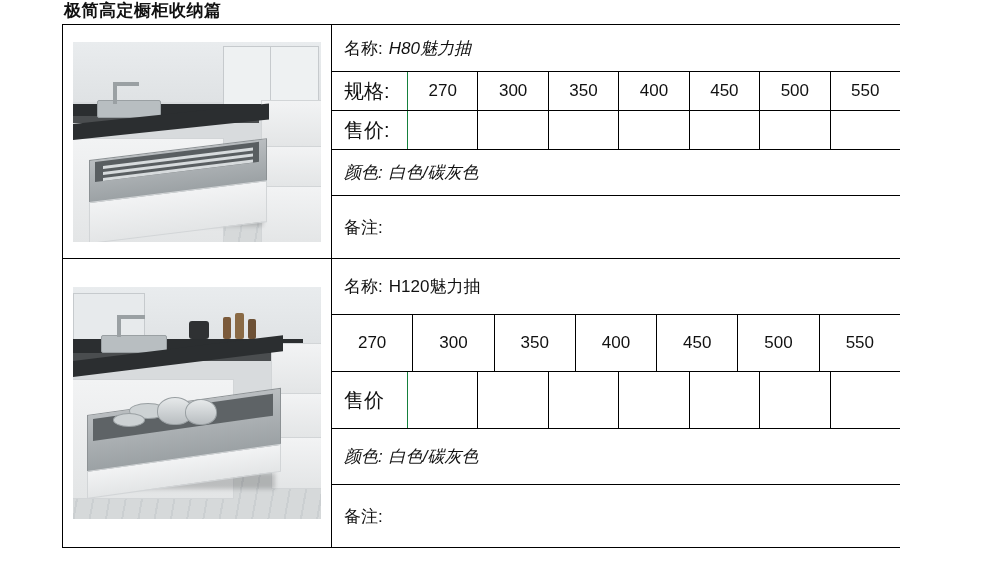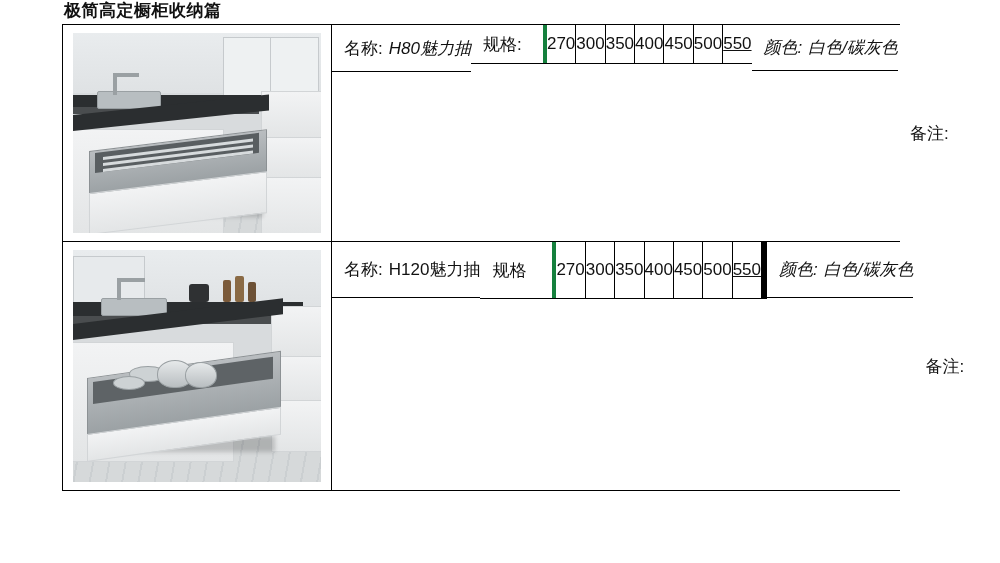--- a/index.html
+++ b/index.html
@@ -59,21 +59,21 @@
     width: 248px;
     height: 200px;
     position: relative;
     overflow: hidden;
     background: #cfd2d4;
   }
   .spec-cell {
     flex: 1 1 auto;
     box-sizing: border-box;
     display: flex;
-    flex-direction: row;
+    flex-direction: column;
   }
   .srow {
     border-bottom: 1px solid #000;
     box-sizing: border-box;
     display: flex;
     align-items: center;
   }
   .srow:last-child { border-bottom: none; }
   .srow .label {
     padding-left: 12px;
@@ -86,40 +86,40 @@
 
   .grid-row {
     display: flex;
     box-sizing: border-box;
     border-bottom: 1px solid #000;
   }
   .grid-row:last-of-type { }
   .grid-label {
     flex: 0 0 76px;
     box-sizing: border-box;
-    border-right: 4px solid #15803d;
+    border-right: 1px solid #15803d;
     display: flex;
     align-items: center;
     padding-left: 12px;
-    font-size: 17px;
+    font-size: 20px;
   }
   .grid-cells {
     flex: 1 1 auto;
     display: flex;
   }
   .gcell {
     flex: 1 1 0;
     box-sizing: border-box;
     border-right: 1px solid #000;
     display: flex;
     align-items: center;
     justify-content: center;
     font-size: 17px;
   }
-  .gcell:last-child { border-right: none; text-decoration: underline; }
+  .gcell:last-child { border-right: none; }
   .h-spec { height: 39px; }
   .h-price { height: 39px; }
   .h-spec2 { height: 57px; }
   .h-price2 { height: 57px; }
 
   
   .sky { position:absolute; inset:0; background:#d8dbdd; }
   .wallTop { position:absolute; left:0; top:0; width:100%; height:34%; background:linear-gradient(180deg,#e9ecee 0%, #dfe2e4 100%); }
   .window { position:absolute; background:#eef1f2; border:1px solid #c6cacd; }
   .counter { position:absolute; background:#2b2e30; }
@@ -188,20 +188,32 @@
           <div class="grid-cells">
             <div class="gcell">270</div>
             <div class="gcell">300</div>
             <div class="gcell">350</div>
             <div class="gcell">400</div>
             <div class="gcell">450</div>
             <div class="gcell">500</div>
             <div class="gcell">550</div>
           </div>
         </div>
+        <div class="grid-row h-price">
+          <div class="grid-label">售价:</div>
+          <div class="grid-cells">
+            <div class="gcell"></div>
+            <div class="gcell"></div>
+            <div class="gcell"></div>
+            <div class="gcell"></div>
+            <div class="gcell"></div>
+            <div class="gcell"></div>
+            <div class="gcell"></div>
+          </div>
+        </div>
         <div class="srow r-color">
           <span class="label">颜色:</span>
           <span class="label" style="padding-left:6px;">白色/碳灰色</span>
         </div>
         <div class="srow r-note">
           <span class="label">备注:</span>
           <span class="label" style="padding-left:6px;"></span>
         </div>
       </div>
     </div>
@@ -243,32 +255,32 @@
           <div class="potlid" style="left:40px; top:126px; width:30px; height:12px;"></div>
           <div class="cabfront" style="left:14px; top:184px; width:192px; height:26px; transform:skewY(-8deg); transform-origin:left top;"></div>
         </div>
       </div>
       <div class="spec-cell">
         <div class="srow r-name" style="height:56px;">
           <span class="label">名称:</span>
           <span class="label" style="padding-left:6px;">H120魅力抽</span>
         </div>
         <div class="grid-row h-spec2">
-          <div class="grid-label">规格</div>
           <div class="grid-cells">
             <div class="gcell">270</div>
             <div class="gcell">300</div>
             <div class="gcell">350</div>
             <div class="gcell">400</div>
             <div class="gcell">450</div>
             <div class="gcell">500</div>
             <div class="gcell">550</div>
           </div>
         </div>
         <div class="grid-row h-price2">
+          <div class="grid-label">售价</div>
           <div class="grid-cells">
             <div class="gcell"></div>
             <div class="gcell"></div>
             <div class="gcell"></div>
             <div class="gcell"></div>
             <div class="gcell"></div>
             <div class="gcell"></div>
             <div class="gcell"></div>
           </div>
         </div>

